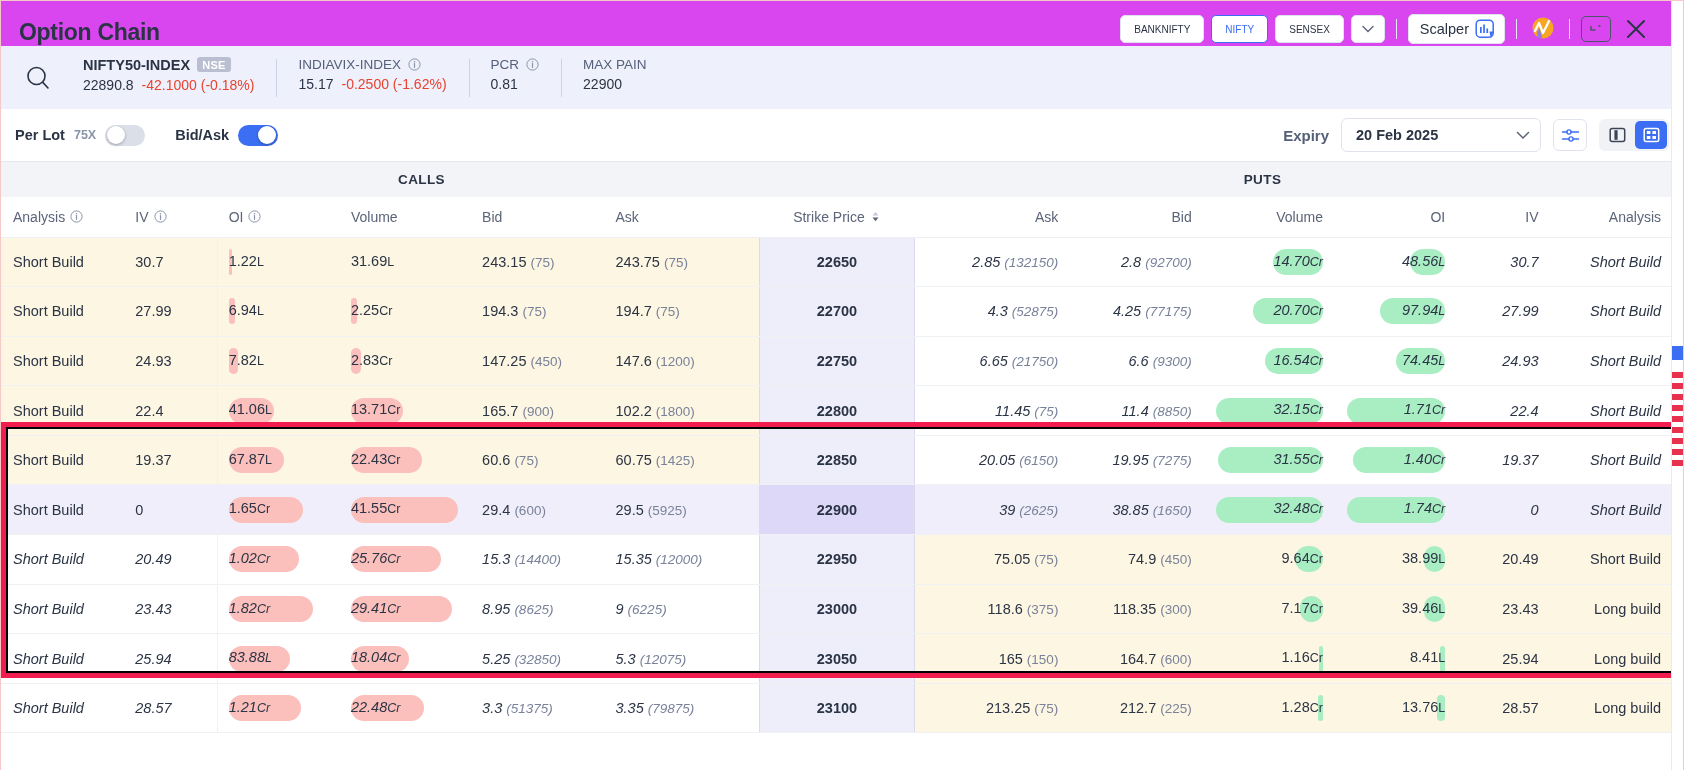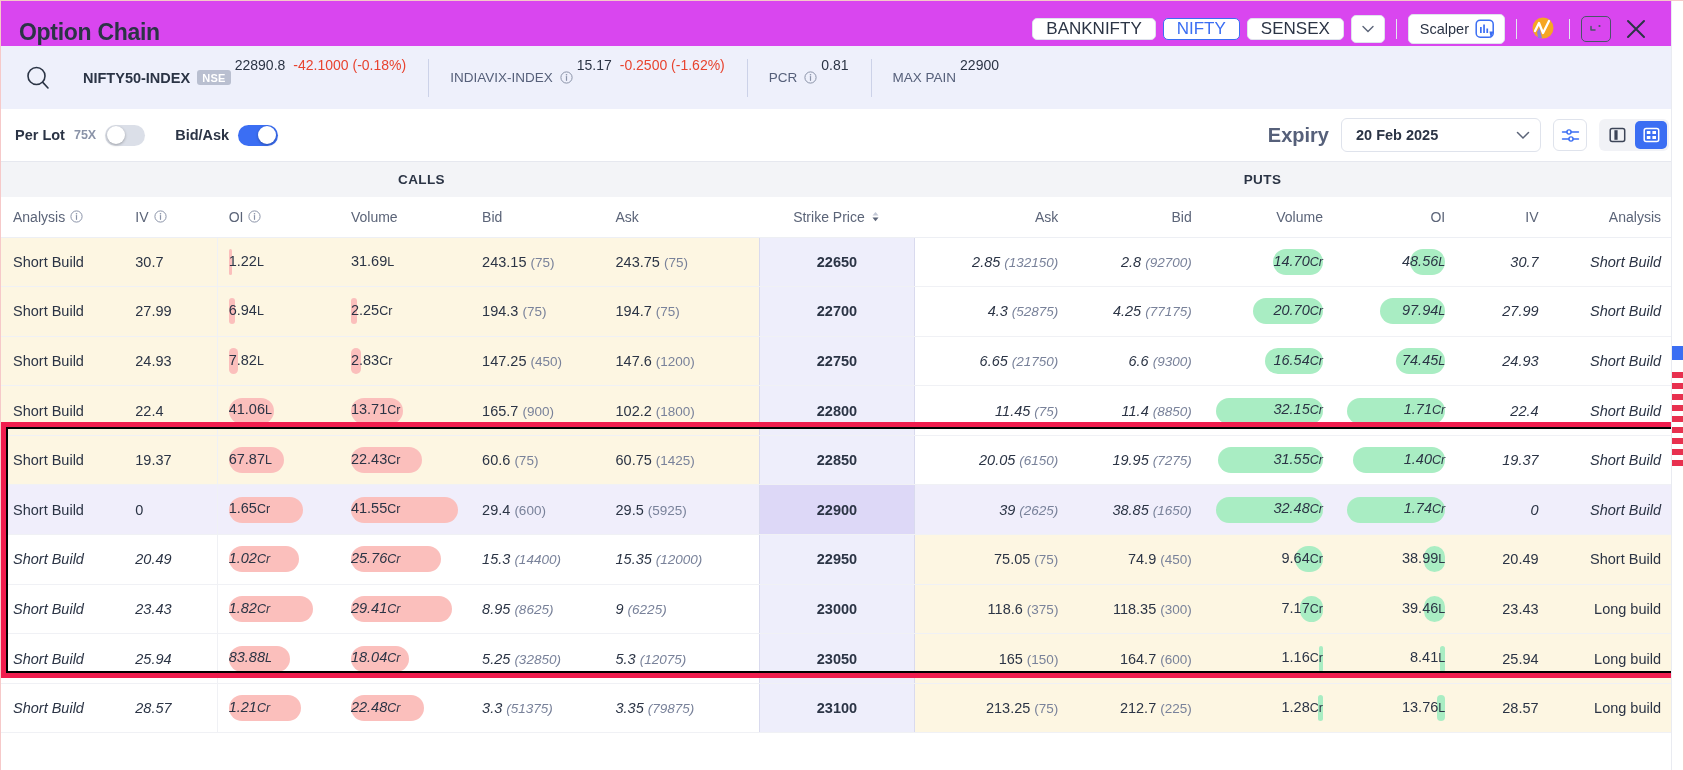--- a/index.html
+++ b/index.html
@@ -19,22 +19,22 @@
   }
 
   
   .titlebar {
     height: 45px; display: flex; align-items: flex-end;
     padding: 0 30px 0 18px; background: #d946ef;
   }
   .app-title { font-size: 23px; font-weight: bold; letter-spacing: -0.3px; color: #2b3445; }
   .tb-right { margin-left: auto; display: flex; align-items: center; gap: 0; }
   .seg-btn {
-    height: 22px; padding: 0 13px; border: 1px solid #dfe3ec; background: #fff;
-    font-size: 17px; color: #2b3445; border-radius: 5px; margin-right: 7px;
+    height: 28px; padding: 0 13px; border: 1px solid #dfe3ec; background: #fff;
+    font-size: 10px; color: #2b3445; border-radius: 5px; margin-right: 7px;
     display: flex; align-items: center; cursor: pointer; white-space: nowrap;
   }
   .seg-btn.active { border-color: #3b6ef3; color: #3b6ef3; background: #fff; }
   .chev-btn {
     width: 34px; height: 28px; border: 1px solid #dfe3ec; border-radius: 5px;
     background: #fff; display: flex; align-items: center; justify-content: center; cursor: pointer;
   }
   .vdiv { width: 1px; height: 20px; background: #e2e6ef; margin: 0 11px; }
   .scalper-btn {
     height: 30px; padding: 0 8px 0 11px; border: 1px solid #dfe3ec; border-radius: 5px;
@@ -46,21 +46,21 @@
     display: flex; align-items: center; justify-content: center; cursor: pointer;
   }
   .close-x { width: 34px; height: 34px; display:flex; align-items:center; justify-content:center; cursor:pointer; margin-left: 8px;}
 
   
   .infostrip {
     height: 63px; background: #eef0fb; display: flex; align-items: center;
     padding-left: 14px;
   }
   .search-ic { width: 46px; display: flex; align-items: center; justify-content: center; cursor: pointer; }
-  .info-cell { padding: 0 22px; position: relative; display: flex; flex-direction: row; gap: 4px; height: 42px;}
+  .info-cell { padding: 0 22px; position: relative; display: flex; flex-direction: column; gap: 4px; height: 42px;}
   .info-cell + .info-cell::before {
     content:""; position:absolute; left:0; top:2px; bottom:2px; width:1px; background:#ccd2e8;
   }
   .ic-top { display: flex; align-items: center; gap: 7px; font-size: 13.5px; color: #56607a; }
   .ic-top.strong { font-size: 14.5px; font-weight: bold; color: #2b3445; }
   .badge-nse {
     background: #b9bfd0; color: #fff; font-size: 11px; font-weight: bold;
     border-radius: 3px; padding: 1.5px 5px; letter-spacing: .3px;
   }
   .ic-bot { display: flex; align-items: baseline; gap: 8px; font-size: 14px; color: #2b3445; }
@@ -72,21 +72,21 @@
   .tg-label { font-size: 14.5px; color: #2b3445; }
   .tg-sub { font-size: 12.5px; color: #8a93a8; }
   .switch { width: 40px; height: 21px; border-radius: 11px; background: #dbdfe8; position: relative; cursor: pointer; }
   .switch.on { background: #3b6ef3; }
   .switch .knob {
     position: absolute; top: 1.5px; left: 2px; width: 18px; height: 18px; border-radius: 50%;
     background: #fff; box-shadow: 0 1px 3px rgba(0,0,0,.3);
   }
   .switch.on .knob { left: 20px; }
   .ctrl-right { margin-left: auto; display: flex; align-items: center; gap: 12px; }
-  .expiry-label { font-size: 20px; color: #56607a; text-align: center; }
+  .expiry-label { font-size: 15px; color: #56607a; text-align: center; }
   .expiry-select {
     width: 200px; height: 34px; border: 1px solid #dfe3ec; border-radius: 6px; background: #fff;
     display: flex; align-items: center; padding: 0 10px 0 14px; font-size: 14.5px; color: #2b3445; cursor: pointer;
   }
   .expiry-select .chev { margin-left: auto; }
   .icon-btn-o {
     width: 34px; height: 32px; border: 1px solid #dfe3ec; border-radius: 6px; background: #fff;
     display: flex; align-items: center; justify-content: center; cursor: pointer;
   }
   .viewtoggle { display: flex; background: #f1f2f6; border-radius: 6px; padding: 2px; gap: 2px;}

